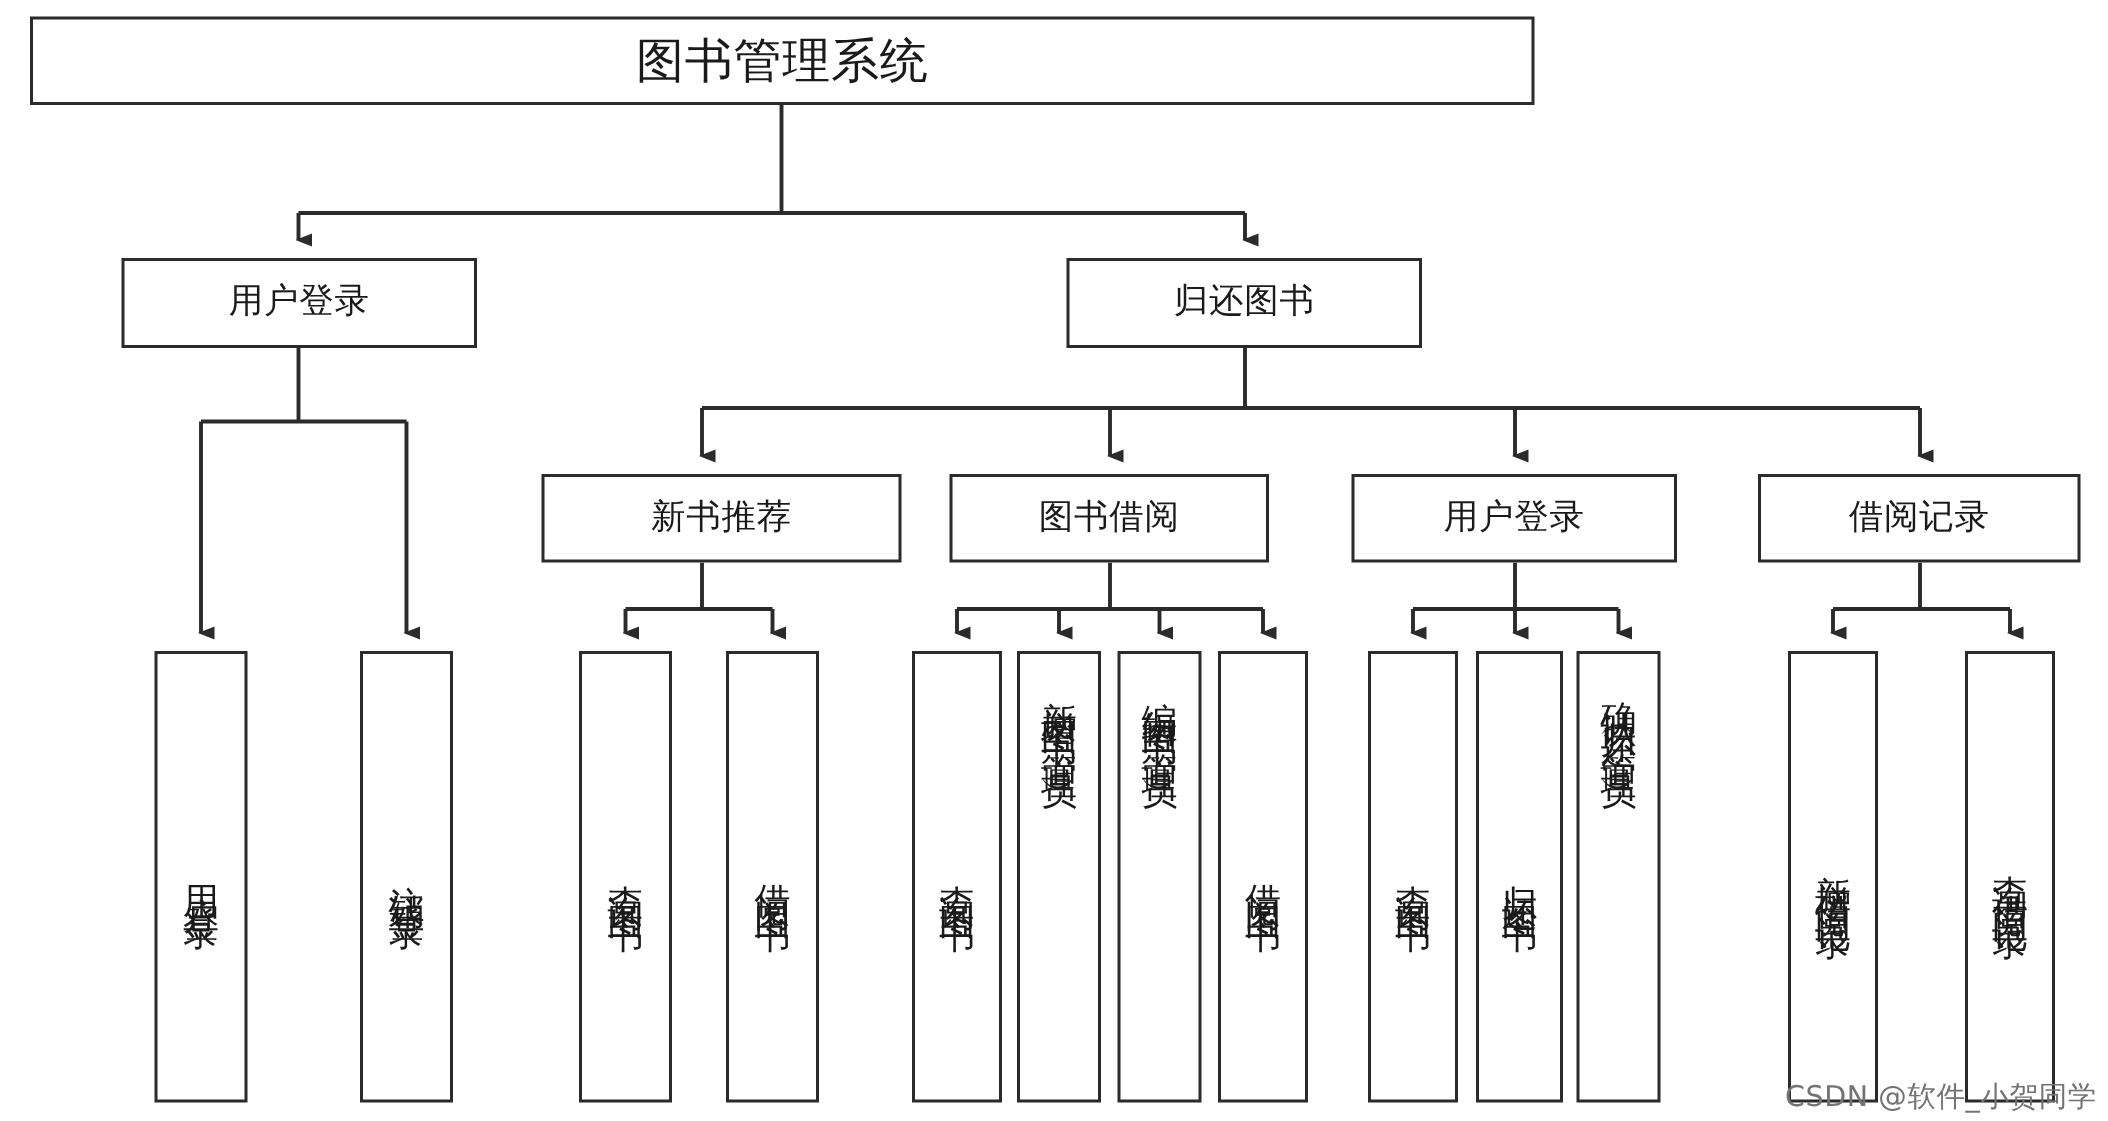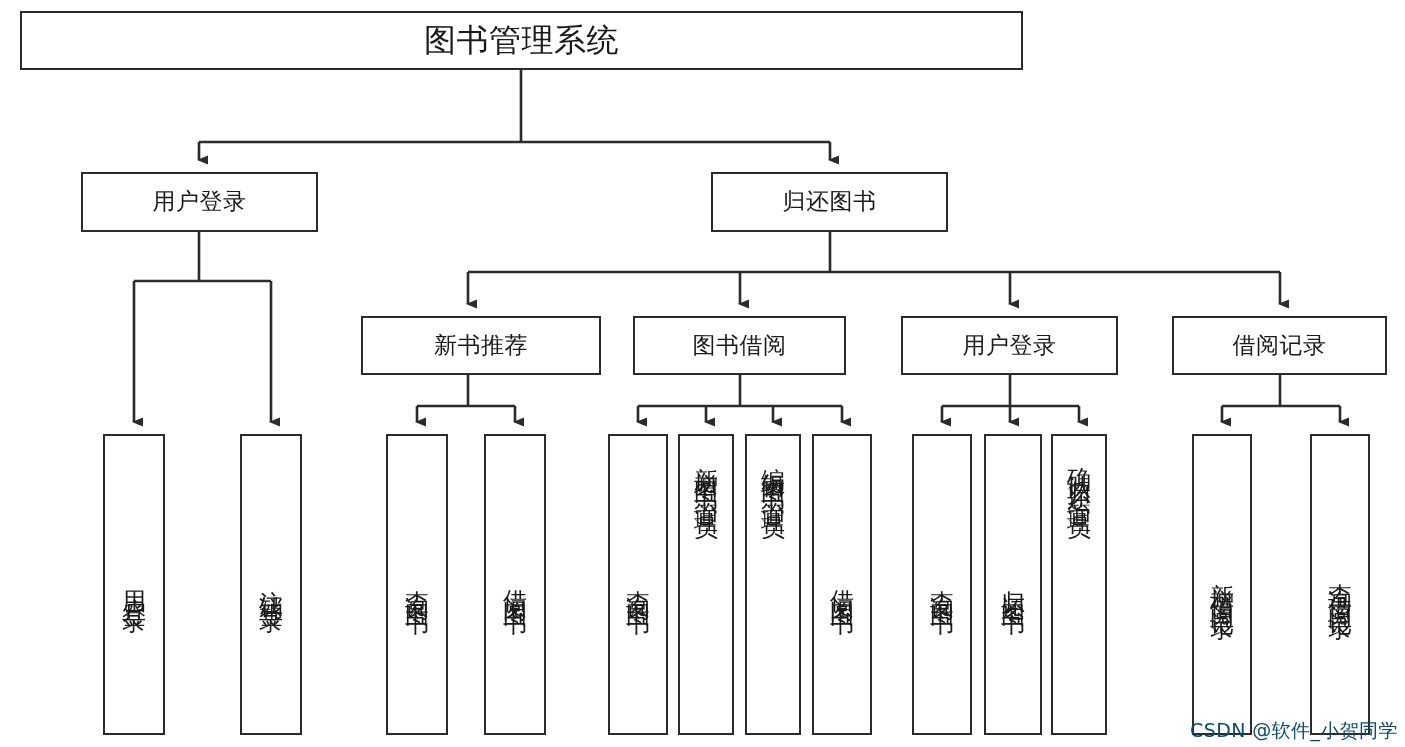--- a/index.html
+++ b/index.html
@@ -63,21 +63,21 @@
     letter-spacing: 7px;
     white-space: nowrap;
   }
   .node.v.mid {
     align-items: center;
     padding-top: 0;
   }
   .watermark {
     position: absolute;
     font-size: 19px;
-    color: #0c4a6e;
+    color: #737373;
     white-space: nowrap;
     letter-spacing: 0.4px;
     user-select: none;
   }
 </style>
 </head>
 <body>
 
 <div id="canvas">
 

